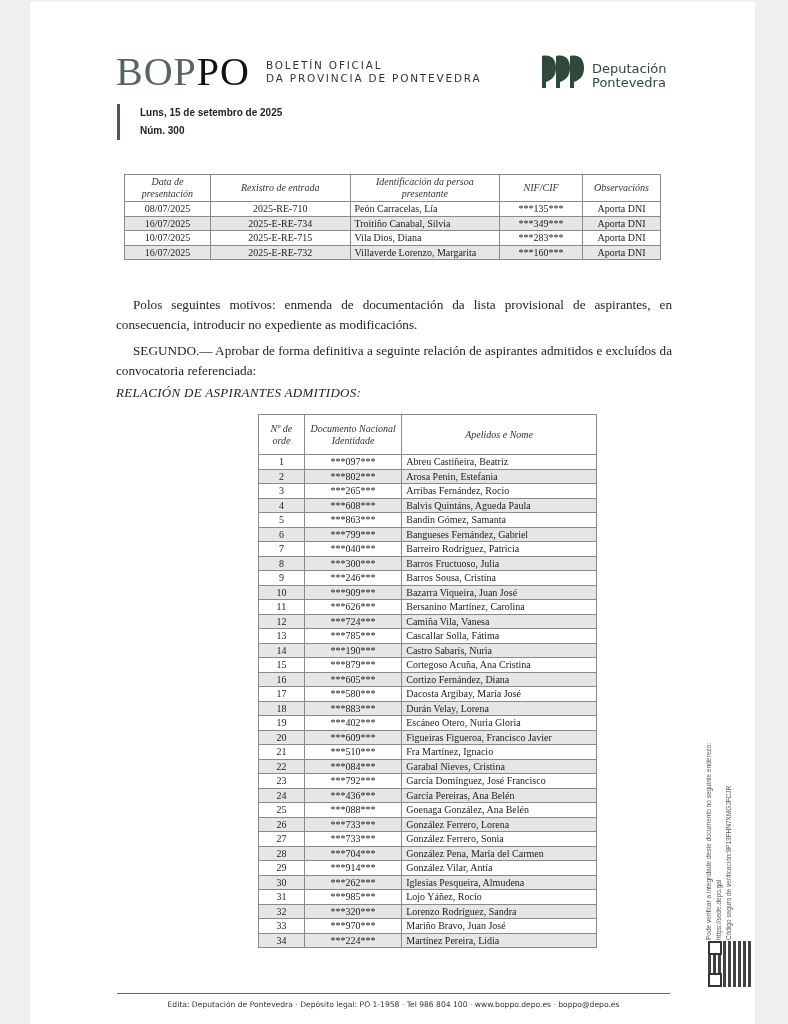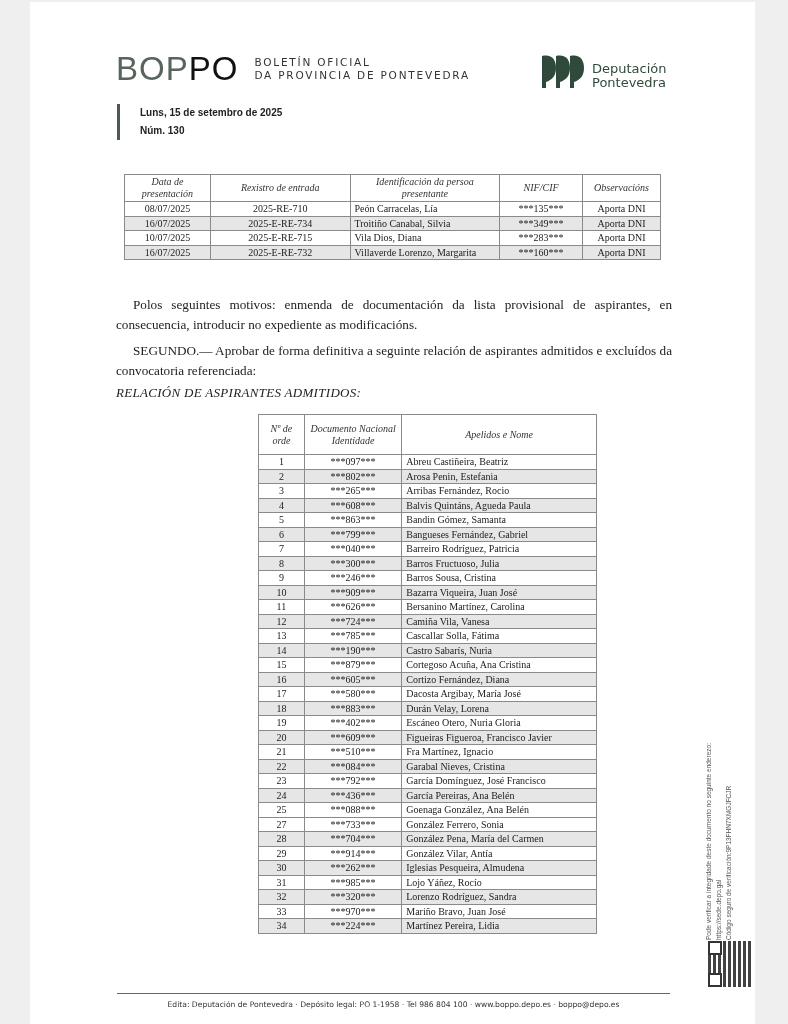--- a/index.html
+++ b/index.html
@@ -10,21 +10,21 @@
     color: #222;
     position: relative;
   }
   .sheet {
     position: absolute; left: 30px; top: 2px; width: 725px; height: 1022px;
     background: #ffffff;
   }
   
   .brand { position: absolute; left: 116px; top: 52px; display: flex; align-items: center; }
   .brand-logo {
-    font-family: Liberation Sans, sans-serif; font-size: 33px; letter-spacing: 1px;
+    font-family: Liberation Serif, serif; font-size: 40px; letter-spacing: 1px;
     line-height: 1; font-weight: normal;
   }
   .brand-logo .bop { color: #58655c; }
   .brand-logo .po { color: #111; }
   .brand-sub {
     margin-left: 16px; font-family: "DejaVu Sans", sans-serif; font-size: 10.5px;
     letter-spacing: 1.8px; line-height: 13px; color: #333;
   }
   .depu { position: absolute; left: 540px; top: 50px; display: flex; align-items: flex-end; }
   .depu-mark { width: 46px; height: 40px; }
@@ -111,21 +111,21 @@
     <path d="M30 6 C40 4 44 10 44 18 C44 26 40 30 34 32 L34 38 L30 38 Z" fill="#2f4a3a"></path>
   </svg>
   <div class="depu-text">
     <div>Deputación</div>
     <div>Pontevedra</div>
   </div>
 </div>
 
 <div class="issue">
   <div>Luns, 15 de setembro de 2025</div>
-  <div>Núm. 130</div>
+  <div>Núm. 300</div>
 </div>
 
 <table class="reg">
   <colgroup>
       <col style="width:86px">
       <col style="width:140px">
       <col style="width:150px">
       <col style="width:83px">
       <col style="width:78px">
     </colgroup>
@@ -306,20 +306,25 @@
       <tr class="alt">
         <td>24</td>
         <td>***436***</td>
         <td class="name">García Pereiras, Ana Belén</td>
       </tr>
       <tr>
         <td>25</td>
         <td>***088***</td>
         <td class="name">Goenaga González, Ana Belén</td>
       </tr>
+      <tr class="alt">
+        <td>26</td>
+        <td>***733***</td>
+        <td class="name">González Ferrero, Lorena</td>
+      </tr>
       <tr>
         <td>27</td>
         <td>***733***</td>
         <td class="name">González Ferrero, Sonia</td>
       </tr>
       <tr class="alt">
         <td>28</td>
         <td>***704***</td>
         <td class="name">González Pena, María del Carmen</td>
       </tr>

